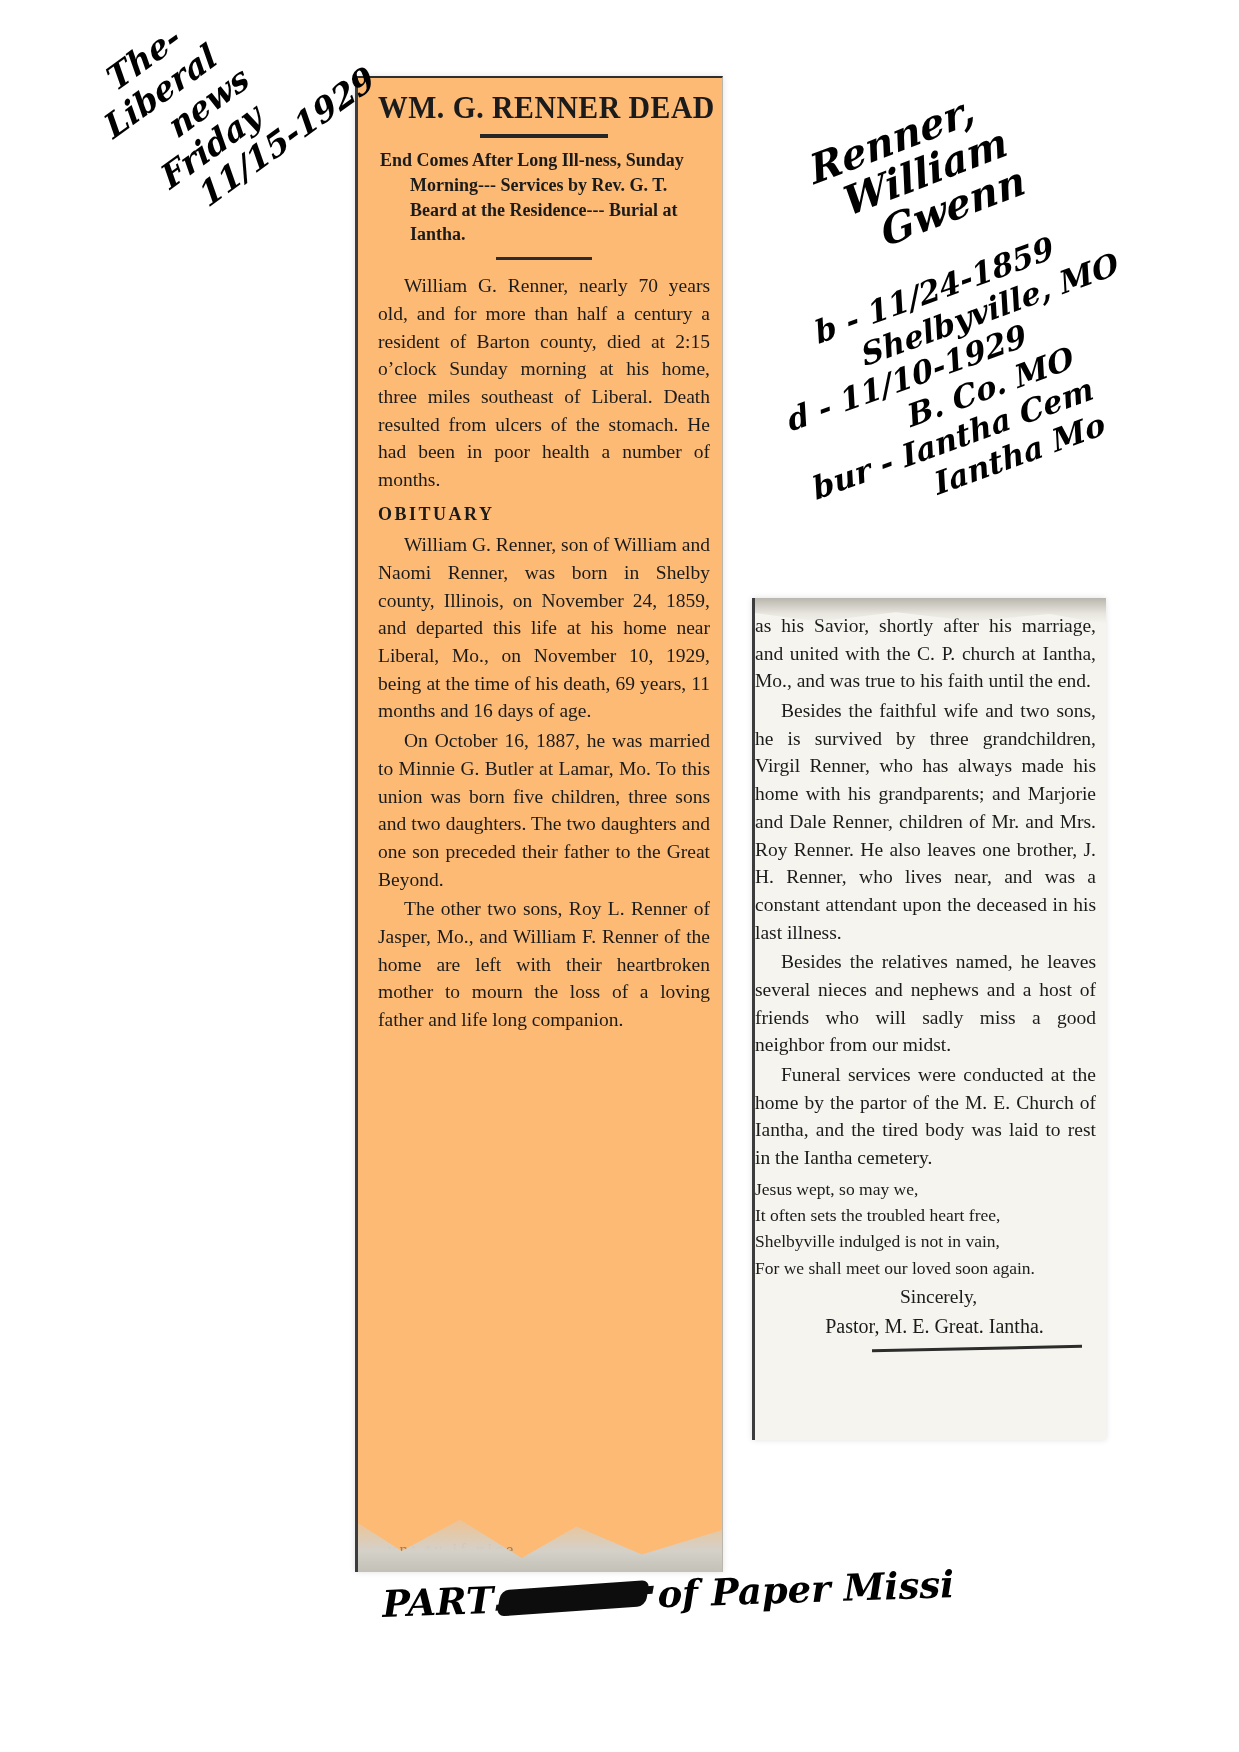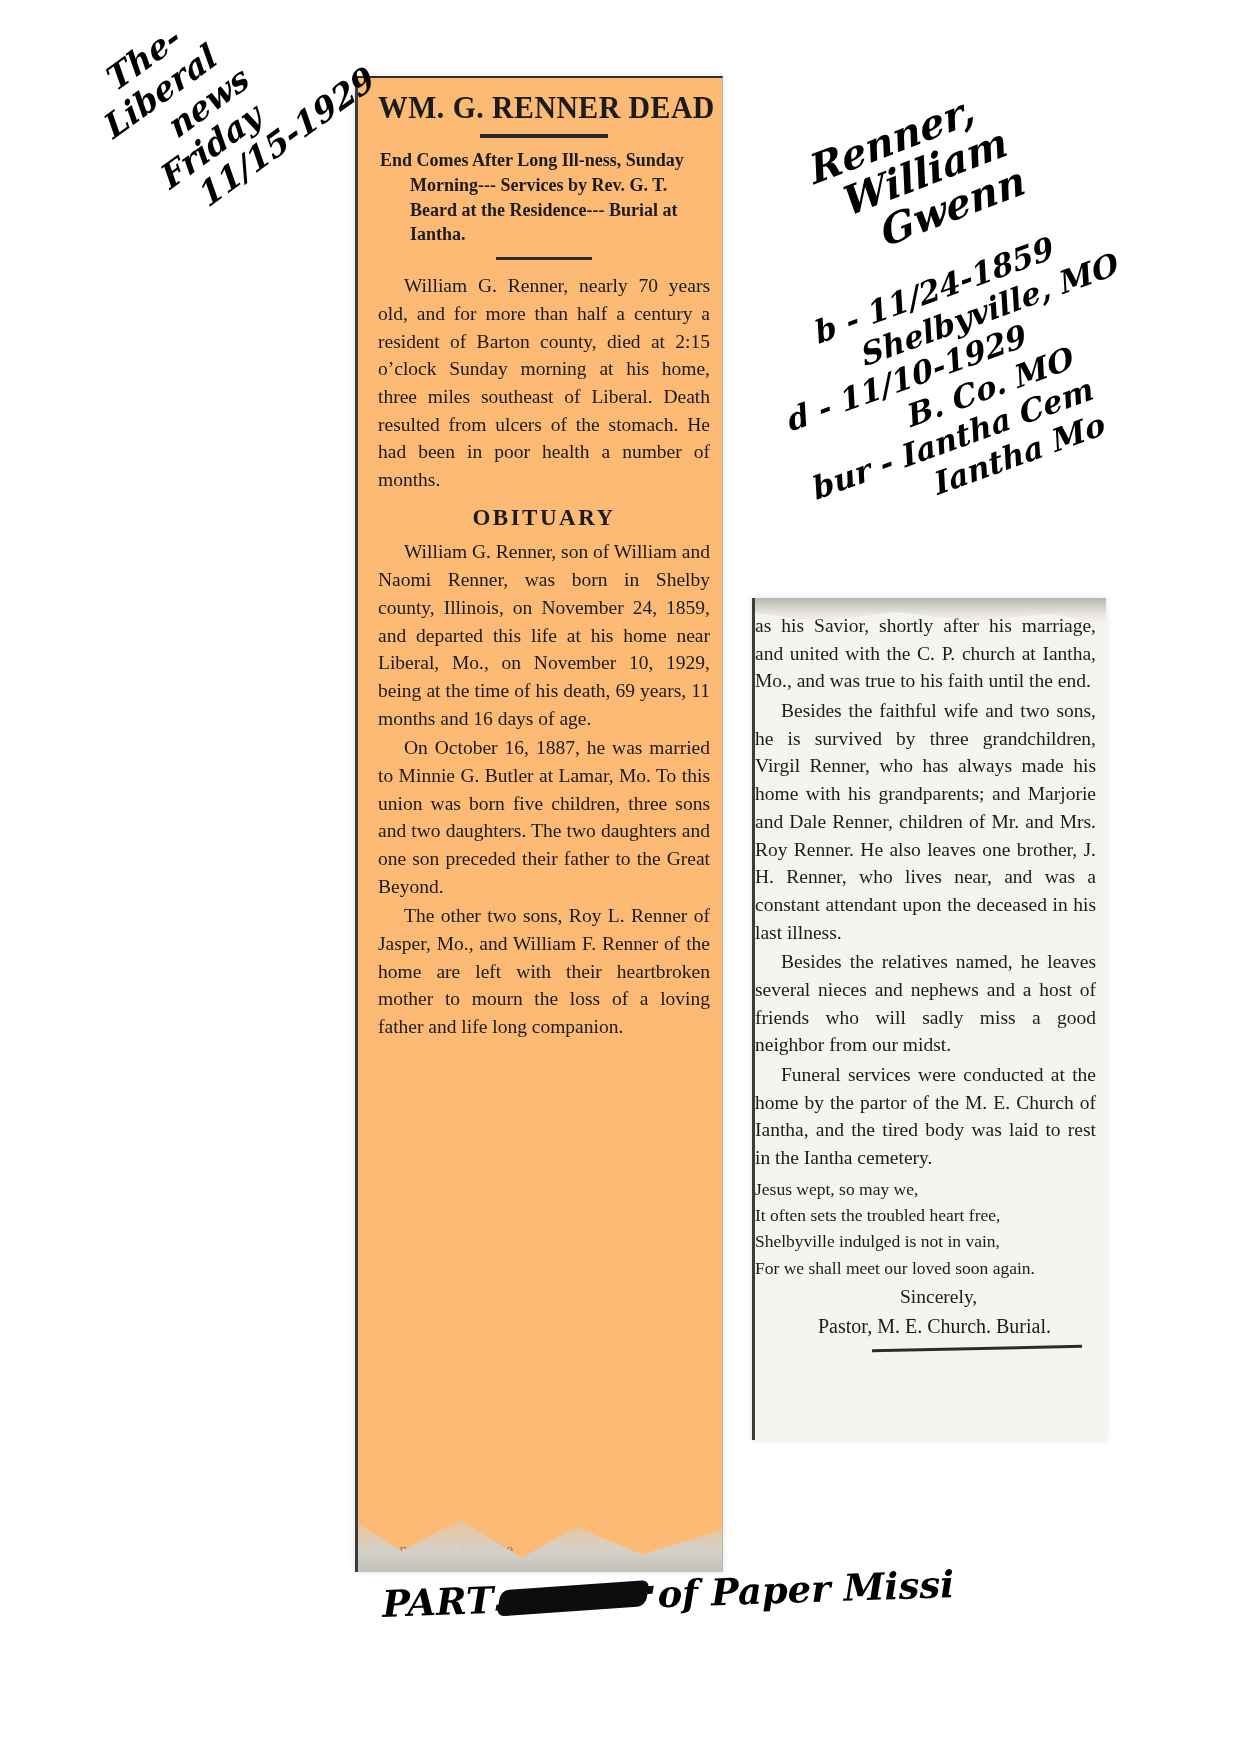--- a/index.html
+++ b/index.html
@@ -20,21 +20,21 @@
     clip-path:polygon(0 0,100% 0,100% 100%,84% 62%,62% 88%,40% 55%,18% 90%,0 58%);}
 
   .headline{font-size:31px;font-weight:700;text-align:center;letter-spacing:0.5px;
     margin:4px 0 2px 0;white-space:nowrap;transform:scaleX(0.96);transform-origin:left;}
   .rule-short{width:128px;border-top:4px solid #262626;margin:8px auto 10px auto;}
   .rule-short2{width:96px;border-top:3px solid #2c2c2c;margin:10px auto 12px auto;}
   .subhead{font-size:18px;font-weight:700;line-height:1.38;padding-left:30px;text-indent:-30px;
     margin:0 2px 2px 2px;}
   .news-body{font-size:19.5px;line-height:1.42;text-align:justify;}
   .news-body p{margin:0 0 2px 0;text-indent:26px;}
-  .obit-head{text-align:center;font-size:23px;font-weight:600;letter-spacing:2.5px;margin:8px 0 4px 0;}
+  .obit-head{text-align:left;font-size:18px;font-weight:600;letter-spacing:2.5px;margin:8px 0 4px 0;}
   .torn-bottom{position:absolute;left:0;bottom:0;width:100%;height:70px;
     background:linear-gradient(to bottom,rgba(247,246,241,0),#d4d1c9 70%,#c3c0b7);
     clip-path:polygon(0 30%,12% 70%,28% 25%,45% 80%,60% 35%,78% 75%,100% 40%,100% 100%,0 100%);}
   .torn-fragment{position:absolute;left:30px;bottom:12px;font-size:17px;color:#6f6d66;opacity:0.75;
     letter-spacing:3px;}
   .poem{font-size:17.5px;line-height:1.5;margin-top:4px;}
   .poem div{text-indent:0;}
   .closing{font-size:19.5px;text-align:left;margin:2px 36px 0 auto;width:160px;}
   .signature{font-size:20px;text-align:center;margin:2px 0 6px 18px;}
   .rule-bottom{width:210px;border-top:3px solid #2c2c2c;margin:6px 14px 0 auto;
@@ -100,21 +100,21 @@
       <p>Besides the faithful wife and two sons, he is survived by three grandchildren, Virgil Renner, who has always made his home with his grandparents; and Marjorie and Dale Renner, children of Mr. and Mrs. Roy Renner. He also leaves one brother, J. H. Renner, who lives near, and was a constant attendant upon the deceased in his last illness.</p>
       <p>Besides the relatives named, he leaves several nieces and nephews and a host of friends who will sadly miss a good neighbor from our midst.</p>
       <p>Funeral services were conducted at the home by the partor of the M. E. Church of Iantha, and the tired body was laid to rest in the Iantha cemetery.</p>
       <div class="poem">
         <div>Jesus wept, so may we,</div>
         <div>It often sets the troubled heart free,</div>
         <div>Shelbyville indulged is not in vain,</div>
         <div>For we shall meet our loved soon again.</div>
       </div>
       <div class="closing">Sincerely,</div>
-      <div class="signature">Pastor, M. E. Church. Burial.</div>
+      <div class="signature">Pastor, M. E. Great. Iantha.</div>
       <div class="rule-bottom"></div>
     </div>
     <div class="torn-top"></div>
   </div>
 
   <div id="note-source" class="hand">
     <div class="ln l0">The-</div>
     <div class="ln l1">Liberal</div>
     <div class="ln l2">news</div>
     <div class="ln l3">Friday</div>

